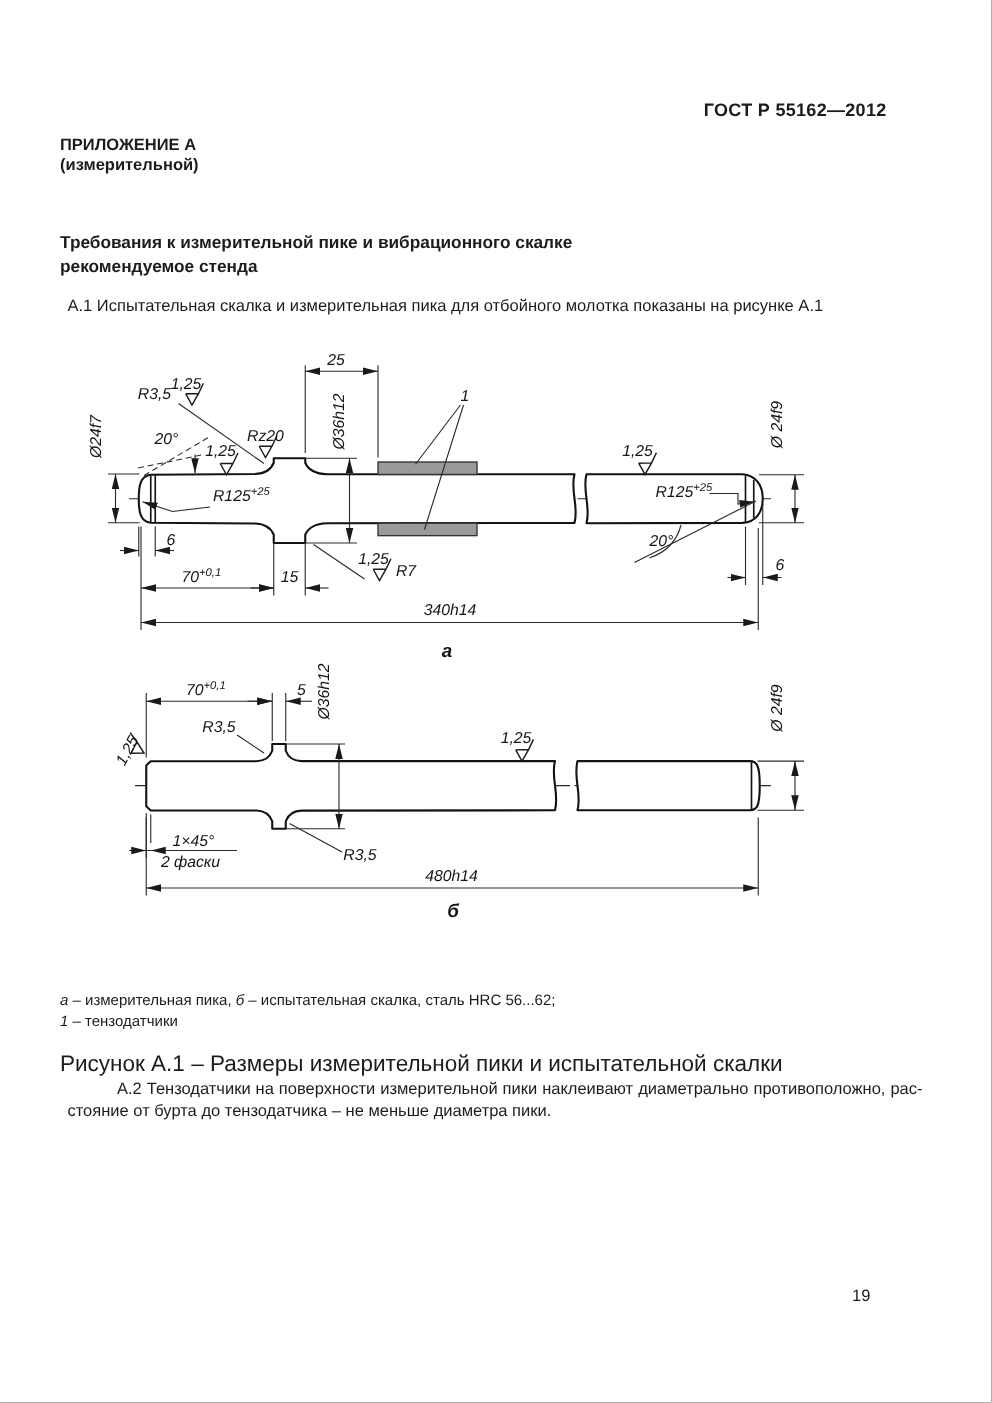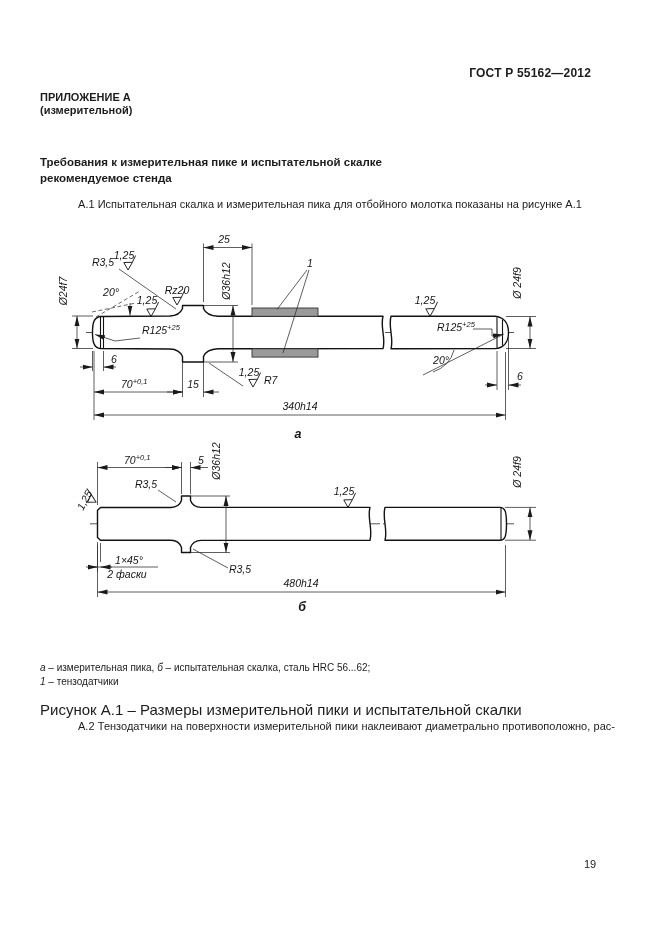--- a/index.html
+++ b/index.html
@@ -5,27 +5,27 @@
   html,body{margin:0;padding:0;background:#888;}
   .page{position:relative;width:661px;height:935px;background:#fff;
         font-family:"Liberation Sans",sans-serif;color:#1c1c1c;overflow:hidden;
         box-shadow:0 0 4px rgba(0,0,0,.4);}
   .abs{position:absolute;}
   .doc-number{top:66px;right:70px;font-size:12px;font-weight:bold;letter-spacing:.2px;}
   .centerblock{left:40px;right:60px;text-align:left;}
   .appendix{top:91px;font-size:11px;font-weight:bold;line-height:13px;}
   .main-title{top:155px;font-size:11.5px;font-weight:bold;line-height:15.5px;}
   .para{left:45px;width:570px;font-size:11px;line-height:15px;}
-  .para-a1{top:197px;white-space:nowrap;text-align:center;}
+  .para-a1{top:197px;white-space:nowrap;}
   .para-a2{top:719px;}
   .para-a2 .l1{text-indent:33px;text-align:justify;text-align-last:justify;white-space:nowrap;}
   .caption{top:661px;font-size:10px;line-height:13.5px;}
   .fig-caption{top:701px;font-size:15px;}
   .it{font-style:italic;}
-  .page-number{top:858px;left:584px;font-size:11px;}
+  .page-number{top:858px;left:568px;font-size:11px;}
   svg{position:absolute;}
   svg text{fill:#151515;}
   .dim{font-size:10.5px;font-style:italic;font-family:"Liberation Sans",sans-serif;}
   .sup{font-size:7.5px;font-style:italic;}
   .plabel{font-size:12.5px;font-weight:bold;font-style:italic;}
   .outline{fill:#fff;stroke:#121212;stroke-width:1.4;stroke-linejoin:round;}
   .edge{fill:none;stroke:#121212;stroke-width:1.1;}
   .thin{fill:none;stroke:#2a2a2a;stroke-width:.75;}
   .dash{fill:none;stroke:#2a2a2a;stroke-width:.7;stroke-dasharray:4 2.5;}
   .cline{fill:none;stroke:#2a2a2a;stroke-width:.8;stroke-dasharray:14 3 3 3;}
@@ -38,21 +38,21 @@
 <div class="page">
 
   <div class="abs doc-number">ГОСТ Р 55162—2012</div>
 
   <div class="abs centerblock appendix">
     <div>ПРИЛОЖЕНИЕ А</div>
     <div>(измерительной)</div>
   </div>
 
   <div class="abs centerblock main-title">
-    <div>Требования к измерительная пике и испытательной скалке</div>
+    <div>Требования к измерительной пике и вибрационного скалке</div>
     <div>рекомендуемое стенда</div>
   </div>
 
   <div class="abs para para-a1">А.1 Испытательная скалка и измерительная пика для отбойного молотка показаны на рисунке А.1</div>
 
   <svg style="left:0;top:225px" width="661" height="400" viewBox="0 225 661 400">
     <defs>
       <marker id="arr" viewBox="0 0 10 6" refX="10" refY="3" markerWidth="10" markerHeight="6" markerUnits="userSpaceOnUse" orient="auto-start-reverse">
         <path d="M10,3 L0,0.5 L0,5.5 Z" fill="#1a1a1a"></path>
       </marker>
@@ -200,17 +200,18 @@
 
   <div class="abs centerblock caption">
     <div><span class="it">а</span><span> – измерительная пика, </span><span class="it">б</span><span> – испытательная скалка, сталь HRC 56...62;</span></div>
     <div><span class="it">1</span><span> – тензодатчики</span></div>
   </div>
 
   <div class="abs centerblock fig-caption">Рисунок А.1 – Размеры измерительной пики и испытательной скалки</div>
 
   <div class="abs para para-a2">
     <div class="l1">А.2 Тензодатчики на поверхности измерительной пики наклеивают диаметрально противоположно, рас-</div>
+    <div>стояние от бурта до тензодатчика – не меньше диаметра пики.</div>
   </div>
 
   <div class="abs page-number">19</div>
 
 </div>
 
 </body></html>

